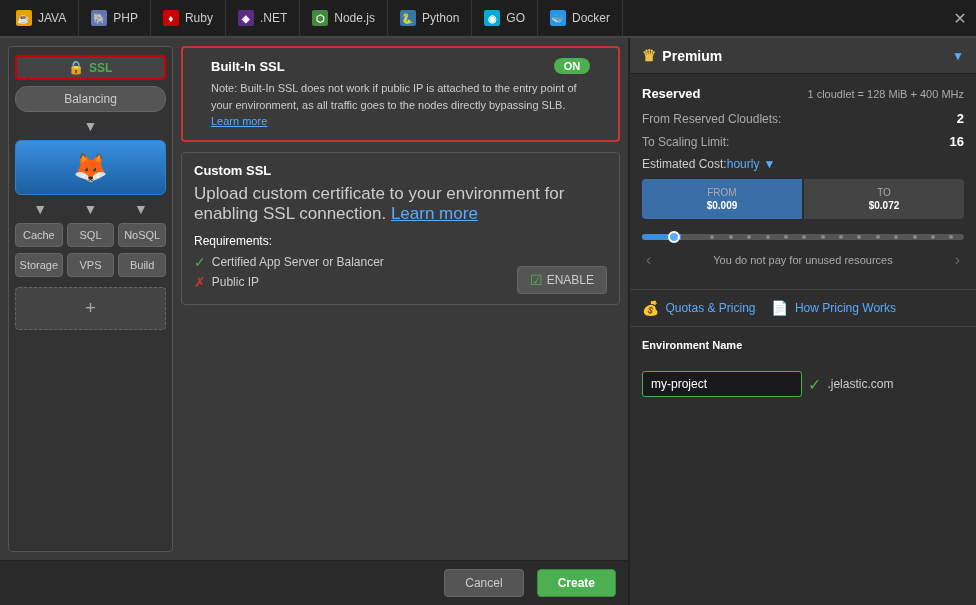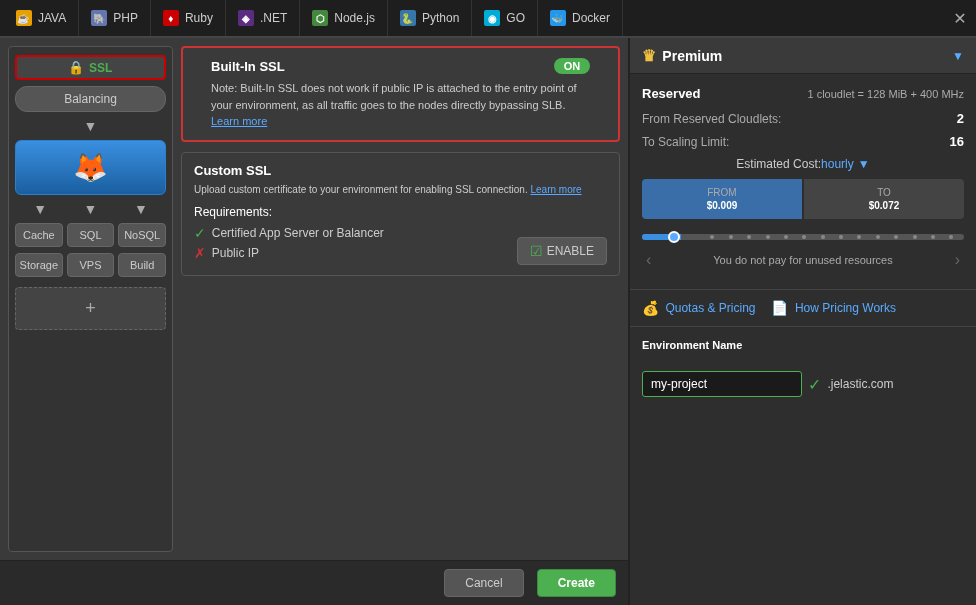--- a/index.html
+++ b/index.html
@@ -262,21 +262,21 @@
       background: #3a3a3a;
     }
     .custom-ssl-title {
       color: #fff;
       font-size: 13px;
       font-weight: bold;
       margin-bottom: 6px;
     }
     .custom-ssl-text {
       color: #ccc;
-      font-size: 10px;
+      font-size: 17px;
       margin-bottom: 10px;
     }
     .requirements-title {
       color: #fff;
       font-size: 12px;
       margin-bottom: 6px;
     }
     .req-row {
       display: flex;
       align-items: center;
@@ -400,21 +400,21 @@
     .resource-label { color: #ccc; font-size: 12px; }
     .resource-label span { color: #aaa; }
     .resource-value {
       color: #fff;
       font-size: 13px;
       font-weight: bold;
     }
 
     .estimated-row {
       display: flex;
-      justify-content: center;
+      justify-content: flex-start;
       align-items: center;
       margin-bottom: 8px;
     }
     .estimated-label { color: #ccc; font-size: 12px; }
     .hourly-select {
       display: flex;
       align-items: center;
       gap: 4px;
       color: #5aabff;
       cursor: pointer;

